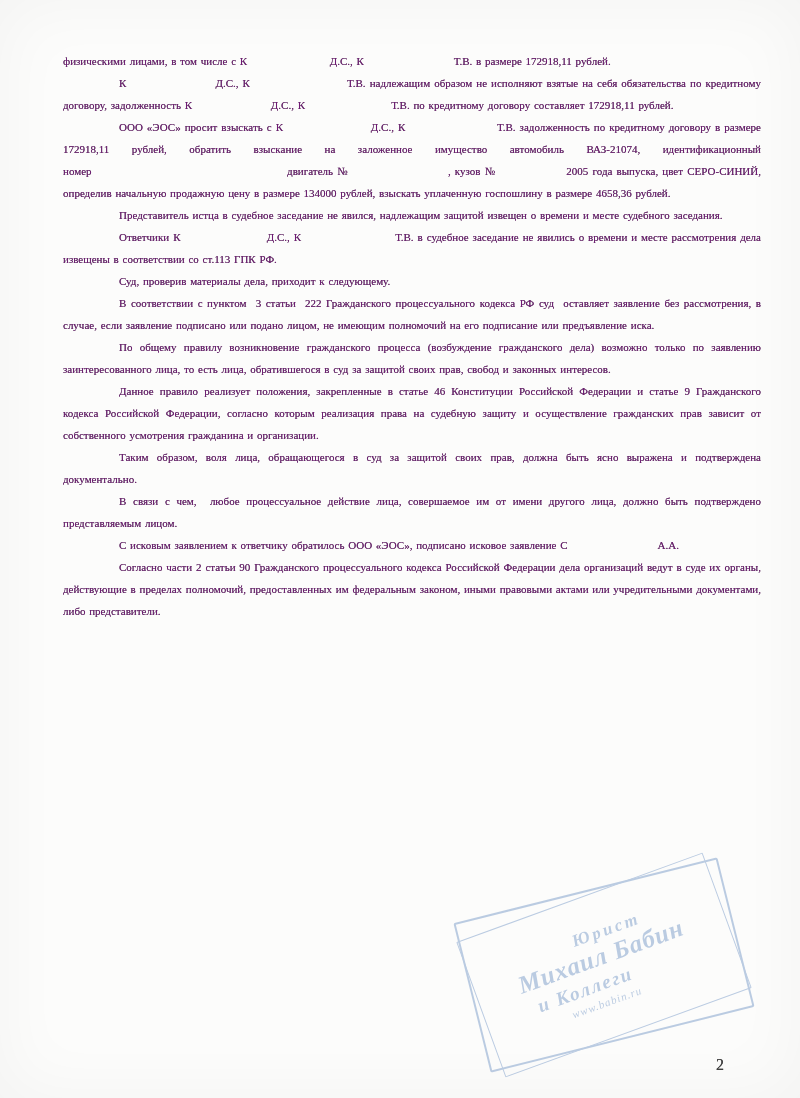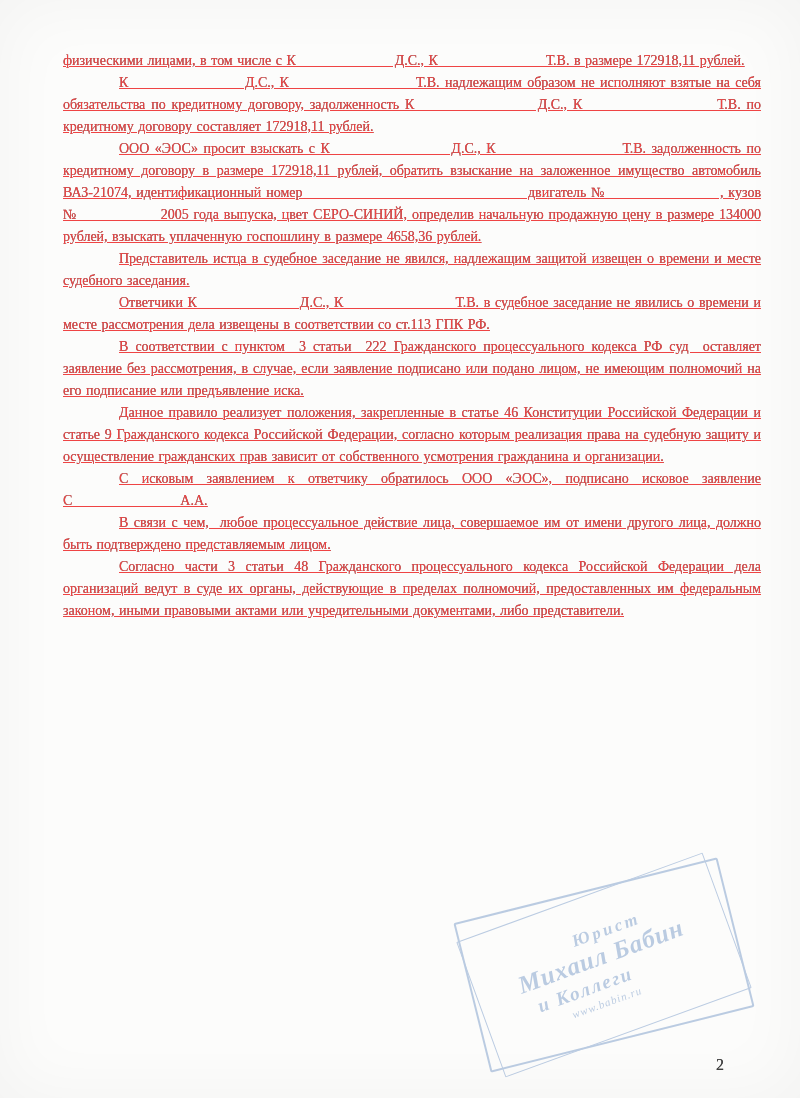--- a/index.html
+++ b/index.html
@@ -14,27 +14,26 @@
     background: #fcfcfb;
     overflow: hidden;
     font-family: "Liberation Serif", serif;
     box-shadow: inset 0 0 70px rgba(0,0,0,0.04);
   }
   .text-block {
     position: absolute;
     left: 63px;
     top: 50px;
     width: 698px;
-    color: #ef4444;
-    font-size: 14px;
+    color: #701a75;
+    font-size: 11px;
     line-height: 22px;
     text-align: justify;
     text-shadow: 0 0 0.6px rgba(58,58,58,0.85);
     word-spacing: 1px;
-    text-decoration: underline;
   }
   .text-block p {
     margin: 0;
     padding: 0;
   }
   .text-block p.indent {
     text-indent: 56px;
   }
   .page-number {
     position: absolute;
@@ -93,22 +92,25 @@
       <div class="wm-line4">www.babin.ru</div>
     </div>
   </div>
 
   <div class="text-block text-layer">
     <p>физическими лицами, в том числе с К&nbsp;&nbsp;&nbsp;&nbsp;&nbsp;&nbsp;&nbsp;&nbsp;&nbsp;&nbsp;&nbsp;&nbsp;&nbsp;&nbsp;&nbsp;&nbsp;&nbsp;&nbsp;&nbsp;&nbsp;&nbsp;&nbsp;Д.С., К&nbsp;&nbsp;&nbsp;&nbsp;&nbsp;&nbsp;&nbsp;&nbsp;&nbsp;&nbsp;&nbsp;&nbsp;&nbsp;&nbsp;&nbsp;&nbsp;&nbsp;&nbsp;&nbsp;&nbsp;&nbsp;&nbsp;&nbsp;&nbsp;Т.В. в размере 172918,11 рублей.</p>
     <p class="indent">К&nbsp;&nbsp;&nbsp;&nbsp;&nbsp;&nbsp;&nbsp;&nbsp;&nbsp;&nbsp;&nbsp;&nbsp;&nbsp;&nbsp;&nbsp;&nbsp;&nbsp;&nbsp;&nbsp;&nbsp;&nbsp;&nbsp;Д.С., К&nbsp;&nbsp;&nbsp;&nbsp;&nbsp;&nbsp;&nbsp;&nbsp;&nbsp;&nbsp;&nbsp;&nbsp;&nbsp;&nbsp;&nbsp;&nbsp;&nbsp;&nbsp;&nbsp;&nbsp;&nbsp;&nbsp;&nbsp;&nbsp;Т.В. надлежащим образом не исполняют взятые на себя обязательства по кредитному договору, задолженность К&nbsp;&nbsp;&nbsp;&nbsp;&nbsp;&nbsp;&nbsp;&nbsp;&nbsp;&nbsp;&nbsp;&nbsp;&nbsp;&nbsp;&nbsp;&nbsp;&nbsp;&nbsp;&nbsp;&nbsp;&nbsp;Д.С., К&nbsp;&nbsp;&nbsp;&nbsp;&nbsp;&nbsp;&nbsp;&nbsp;&nbsp;&nbsp;&nbsp;&nbsp;&nbsp;&nbsp;&nbsp;&nbsp;&nbsp;&nbsp;&nbsp;&nbsp;&nbsp;&nbsp;&nbsp;Т.В. по кредитному договору составляет 172918,11 рублей.</p>
     <p class="indent">ООО «ЭОС» просит взыскать с К&nbsp;&nbsp;&nbsp;&nbsp;&nbsp;&nbsp;&nbsp;&nbsp;&nbsp;&nbsp;&nbsp;&nbsp;&nbsp;&nbsp;&nbsp;&nbsp;&nbsp;&nbsp;&nbsp;&nbsp;&nbsp;&nbsp;Д.С., К&nbsp;&nbsp;&nbsp;&nbsp;&nbsp;&nbsp;&nbsp;&nbsp;&nbsp;&nbsp;&nbsp;&nbsp;&nbsp;&nbsp;&nbsp;&nbsp;&nbsp;&nbsp;&nbsp;&nbsp;&nbsp;&nbsp;&nbsp;Т.В. задолженность по кредитному договору в размере 172918,11 рублей, обратить взыскание на заложенное имущество автомобиль ВАЗ-21074, идентификационный номер&nbsp;&nbsp;&nbsp;&nbsp;&nbsp;&nbsp;&nbsp;&nbsp;&nbsp;&nbsp;&nbsp;&nbsp;&nbsp;&nbsp;&nbsp;&nbsp;&nbsp;&nbsp;&nbsp;&nbsp;&nbsp;&nbsp;&nbsp;&nbsp;&nbsp;&nbsp;&nbsp;&nbsp;&nbsp;&nbsp;&nbsp;&nbsp;&nbsp;&nbsp;&nbsp;&nbsp;&nbsp;&nbsp;&nbsp;&nbsp;&nbsp;&nbsp;&nbsp;&nbsp;&nbsp;&nbsp; двигатель №&nbsp;&nbsp;&nbsp;&nbsp;&nbsp;&nbsp;&nbsp;&nbsp;&nbsp;&nbsp;&nbsp;&nbsp;&nbsp;&nbsp;&nbsp;&nbsp;&nbsp;&nbsp;&nbsp;&nbsp;&nbsp;&nbsp;&nbsp;&nbsp;, кузов №&nbsp;&nbsp;&nbsp;&nbsp;&nbsp;&nbsp;&nbsp;&nbsp;&nbsp;&nbsp;&nbsp;&nbsp;&nbsp;&nbsp;&nbsp;&nbsp; 2005 года выпуска, цвет СЕРО-СИНИЙ, определив начальную продажную цену в размере 134000 рублей, взыскать уплаченную госпошлину в размере 4658,36 рублей.</p>
     <p class="indent">Представитель истца в судебное заседание не явился, надлежащим защитой извещен о времени и месте судебного заседания.</p>
     <p class="indent">Ответчики К&nbsp;&nbsp;&nbsp;&nbsp;&nbsp;&nbsp;&nbsp;&nbsp;&nbsp;&nbsp;&nbsp;&nbsp;&nbsp;&nbsp;&nbsp;&nbsp;&nbsp;&nbsp;&nbsp;&nbsp;&nbsp;&nbsp;Д.С., К&nbsp;&nbsp;&nbsp;&nbsp;&nbsp;&nbsp;&nbsp;&nbsp;&nbsp;&nbsp;&nbsp;&nbsp;&nbsp;&nbsp;&nbsp;&nbsp;&nbsp;&nbsp;&nbsp;&nbsp;&nbsp;&nbsp;&nbsp;&nbsp;Т.В. в судебное заседание не явились о времени и месте рассмотрения дела извещены в соответствии со ст.113 ГПК РФ.</p>
+    <p class="indent">Суд, проверив материалы дела, приходит к следующему.</p>
     <p class="indent">В соответствии с пунктом&nbsp; 3 статьи&nbsp; 222 Гражданского процессуального кодекса РФ суд&nbsp; оставляет заявление без рассмотрения, в случае, если заявление подписано или подано лицом, не имеющим полномочий на его подписание или предъявление иска.</p>
+    <p class="indent">По общему правилу возникновение гражданского процесса (возбуждение гражданского дела) возможно только по заявлению заинтересованного лица, то есть лица, обратившегося в суд за защитой своих прав, свобод и законных интересов.</p>
     <p class="indent">Данное правило реализует положения, закрепленные в статье 46 Конституции Российской Федерации и статье 9 Гражданского кодекса Российской Федерации, согласно которым реализация права на судебную защиту и осуществление гражданских прав зависит от собственного усмотрения гражданина и организации.</p>
+    <p class="indent">Таким образом, воля лица, обращающегося в суд за защитой своих прав, должна быть ясно выражена и подтверждена документально.</p>
+    <p class="indent">В связи с чем,&nbsp; любое процессуальное действие лица, совершаемое им от имени другого лица, должно быть подтверждено представляемым лицом.</p>
     <p class="indent">С исковым заявлением к ответчику обратилось ООО «ЭОС», подписано исковое заявление С&nbsp;&nbsp;&nbsp;&nbsp;&nbsp;&nbsp;&nbsp;&nbsp;&nbsp;&nbsp;&nbsp;&nbsp;&nbsp;&nbsp;&nbsp;&nbsp;&nbsp;&nbsp;&nbsp;&nbsp;&nbsp;&nbsp;&nbsp;&nbsp;А.А.</p>
-    <p class="indent">В связи с чем,&nbsp; любое процессуальное действие лица, совершаемое им от имени другого лица, должно быть подтверждено представляемым лицом.</p>
-    <p class="indent">Согласно части 3 статьи 48 Гражданского процессуального кодекса Российской Федерации дела организаций ведут в суде их органы, действующие в пределах полномочий, предоставленных им федеральным законом, иными правовыми актами или учредительными документами, либо представители.</p>
+    <p class="indent">Согласно части 2 статьи 90 Гражданского процессуального кодекса Российской Федерации дела организаций ведут в суде их органы, действующие в пределах полномочий, предоставленных им федеральным законом, иными правовыми актами или учредительными документами, либо представители.</p>
   </div>
 
   <div class="page-number">2</div>
 
 </div>
 
 </body></html>

